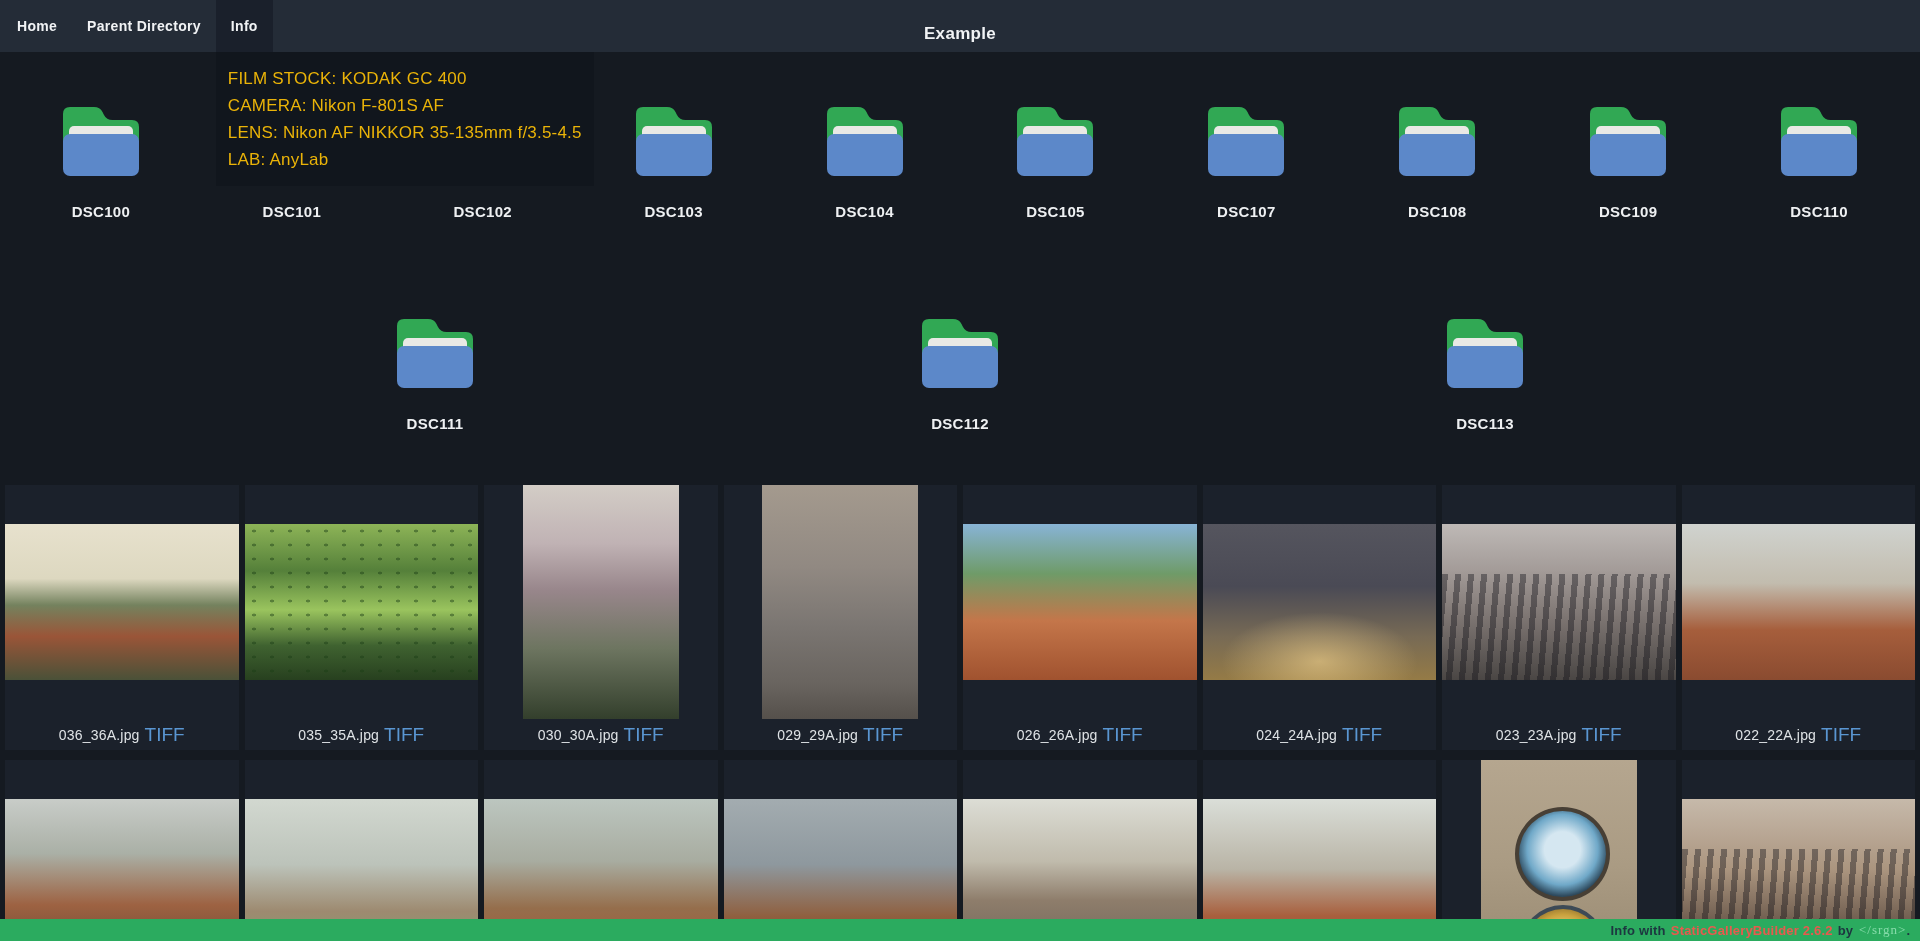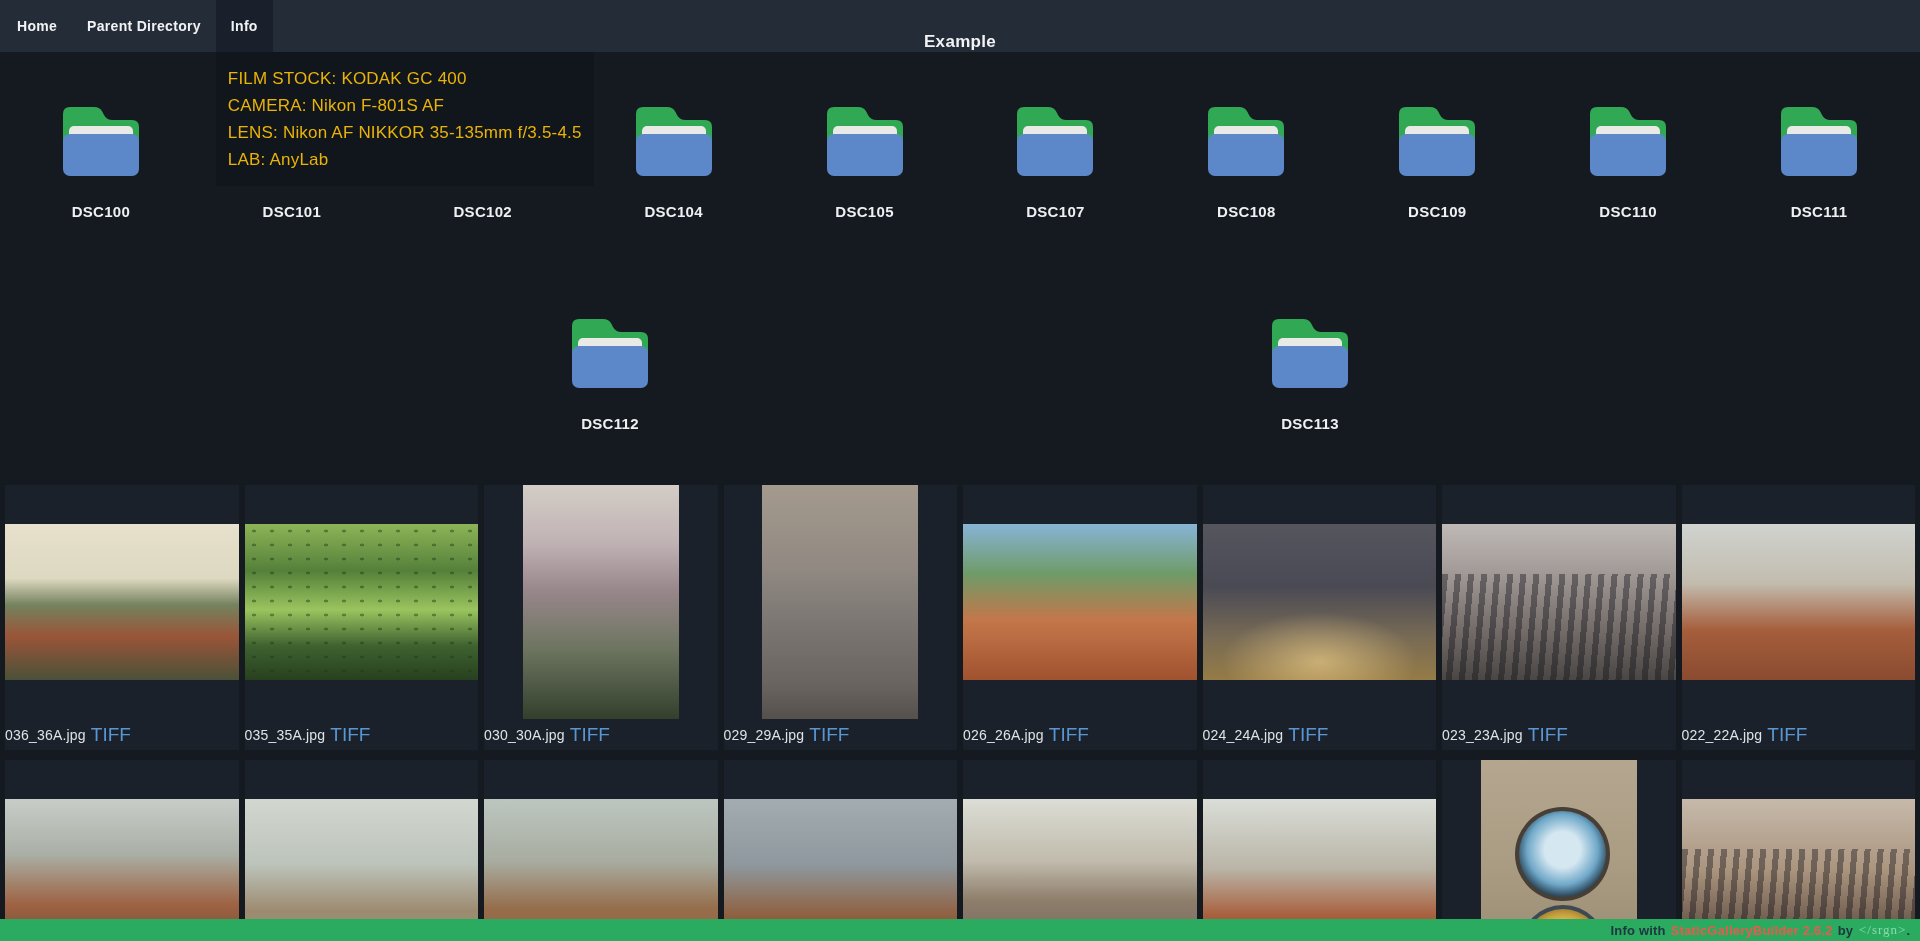--- a/index.html
+++ b/index.html
@@ -13,21 +13,21 @@
   html,body{width:1920px;height:941px;overflow:hidden}
   body{background:var(--page-bg);font-family:"Liberation Sans",sans-serif;color:var(--text-primary)}
 
   
   .navbar{position:relative;height:52px;background:var(--navbar-bg);display:flex;align-items:stretch;z-index:30}
   .nav-list{display:flex;list-style:none;padding-left:2px}
   .nav-item{position:relative;display:flex;align-items:center}
   .nav-link{display:flex;align-items:center;height:52px;padding:0 15px;color:var(--text-primary);
     font-size:14px;font-weight:600;letter-spacing:.3px;text-decoration:none;cursor:pointer}
   .nav-item.active{background:var(--navbar-active-bg)}
-  .nav-title{position:absolute;left:50%;top:16px;transform:translateX(-50%);height:52px;display:flex;
+  .nav-title{position:absolute;left:50%;top:8px;transform:translateX(-50%);height:52px;display:flex;
     align-items:center;font-size:17px;font-weight:700;letter-spacing:.3px}
   .dropdown{position:absolute;top:52px;left:0;background:var(--tooltip-bg);padding:13px 12px;
     white-space:nowrap;width:max-content;z-index:40}
   .dropdown .line{font-size:17px;line-height:27px;font-weight:400;color:#eab308;letter-spacing:.2px}
 
   
   .folders{display:flex;flex-wrap:wrap;justify-content:space-evenly}
   .folder-item{width:180px;margin:46px 0 43px;text-align:center;display:block;text-decoration:none;cursor:pointer}
   .folder-icon{display:block;width:88px;height:80px;margin:0 auto}
   .f-back{fill:var(--folder-green)}
@@ -45,21 +45,21 @@
   .thumb.kind-foliage::after{content:"";position:absolute;inset:0;
     background:radial-gradient(rgba(25,60,20,.45) 15%,transparent 16%) 0 0/18px 14px repeat}
   .thumb.kind-night::after{content:"";position:absolute;inset:0;
     background:radial-gradient(ellipse 60% 45% at 50% 88%,rgba(255,222,150,.55),transparent 70%)}
   .thumb.kind-crowd::after{content:"";position:absolute;left:0;right:0;bottom:0;top:32%;
     background:repeating-linear-gradient(95deg,rgba(15,15,22,.4) 0 6px,rgba(150,145,140,0) 6px 13px)}
   .thumb.kind-clock::before{content:"";position:absolute;left:22%;top:20%;width:56%;height:37%;border-radius:50%;
     border:4px solid #473f35;background:radial-gradient(circle at 50% 45%,#d5e7f1 0 28%,#6fa8c8 55%,#2e4a5e 72%,#394049 100%)}
   .thumb.kind-clock::after{content:"";position:absolute;left:25%;top:62%;width:50%;height:33%;border-radius:50%;
     border:4px solid #3d4a56;background:radial-gradient(circle at 50% 50%,#e8cf7a 0 35%,#c9a23f 60%,#8a6a2a 80%,#5d7b8f 100%)}
-  .caption{height:31px;display:flex;align-items:center;gap:5px}
+  .caption{height:31px;display:flex;align-items:center;justify-content:center;gap:5px}
   .caption-name{font-size:14px;color:var(--caption-text);letter-spacing:.2px}
   .caption-link{font-size:19px;color:var(--link-blue);text-decoration:none;cursor:pointer}
 
   
   .footer-bar{position:fixed;left:0;right:0;bottom:0;height:22px;background:var(--footer-green);z-index:50;
     display:flex;align-items:center;justify-content:flex-end;padding-right:10px;font-size:13px}
   .footer-text{color:var(--footer-text-dark);font-weight:700;letter-spacing:.2px}
   .footer-link{color:var(--footer-link);font-weight:700;margin:0 5px;text-decoration:none;cursor:pointer;letter-spacing:.2px}
   .footer-by{color:var(--footer-text-dark);font-weight:700;margin-right:6px}
   .footer-logo{color:var(--footer-logo);opacity:.75;font-family:Liberation Serif, serif;font-weight:400;letter-spacing:1px}
@@ -111,20 +111,28 @@
 
   <a class="folder-item">
     <svg class="folder-icon" viewBox="0 0 88 80" aria-hidden="true">
       <path class="f-back" d="M6 16 Q6 9 13 9 H37 Q43 9 45.5 14 L47 17 Q49.5 22 55.5 22 H75 Q82 22 82 29 V70 H6 Z"></path>
       <rect class="f-paper" x="12" y="28" width="64" height="18" rx="5"></rect>
       <rect class="f-front" x="6" y="36" width="76" height="42" rx="7"></rect>
     </svg>
     <div class="folder-label">DSC102</div>
   </a>
 
+  <a class="folder-item">
+    <svg class="folder-icon" viewBox="0 0 88 80" aria-hidden="true">
+      <path class="f-back" d="M6 16 Q6 9 13 9 H37 Q43 9 45.5 14 L47 17 Q49.5 22 55.5 22 H75 Q82 22 82 29 V70 H6 Z"></path>
+      <rect class="f-paper" x="12" y="28" width="64" height="18" rx="5"></rect>
+      <rect class="f-front" x="6" y="36" width="76" height="42" rx="7"></rect>
+    </svg>
+    <div class="folder-label">DSC103</div>
+  </a>
 
   <a class="folder-item">
     <svg class="folder-icon" viewBox="0 0 88 80" aria-hidden="true">
       <path class="f-back" d="M6 16 Q6 9 13 9 H37 Q43 9 45.5 14 L47 17 Q49.5 22 55.5 22 H75 Q82 22 82 29 V70 H6 Z"></path>
       <rect class="f-paper" x="12" y="28" width="64" height="18" rx="5"></rect>
       <rect class="f-front" x="6" y="36" width="76" height="42" rx="7"></rect>
     </svg>
     <div class="folder-label">DSC104</div>
   </a>
 

